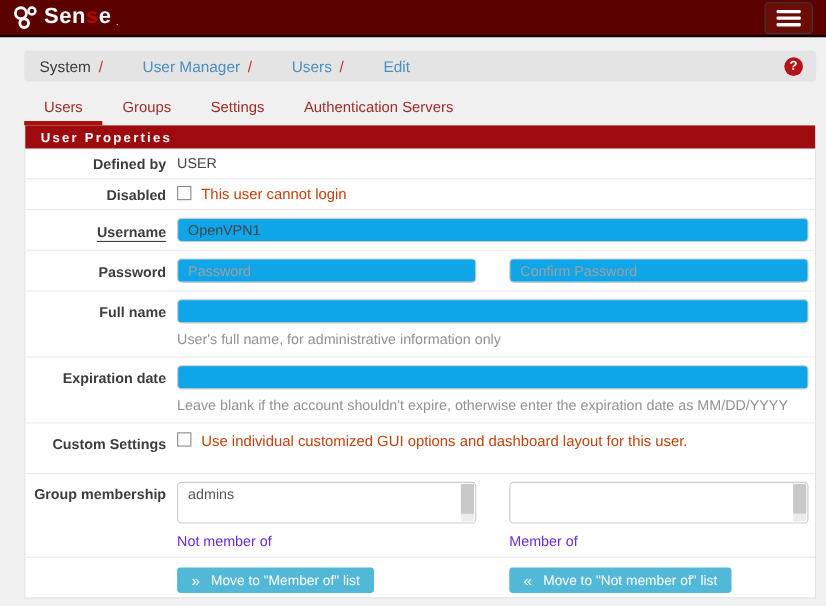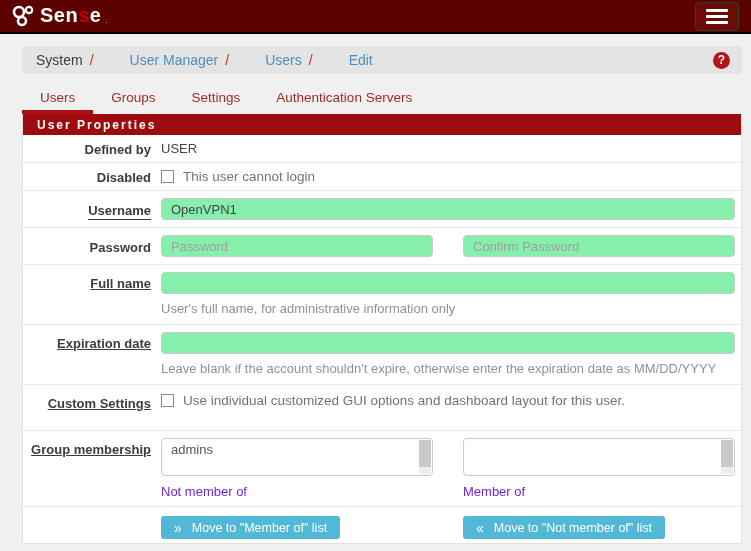--- a/index.html
+++ b/index.html
@@ -64,31 +64,31 @@
     display:grid; grid-template-columns:128px 1fr; column-gap:10px;
     border-bottom:1px solid #e9e9e9; padding:4px 6px 4px 0; align-items:center;
   }
   .row.top { align-items:start; }
   .row.no-border { border-bottom:none; }
   .label {
     text-align:right; font-weight:bold; color:#3c3c3c; font-size:13px;
     line-height:17px; padding-top:2px;
   }
   .label .req-underline { border-bottom:1px solid #3c3c3c; padding-bottom:1px; }
-  .row.top .label { padding-top:6px;text-decoration:underline; }
+  .row.top .label { padding-top:6px; }
   .static-value { font-size:13px; color:#444; }
-  .check-line { display:flex; align-items:center; font-size:13.5px; color:#737373; }
+  .check-line { display:flex; align-items:flex-start; font-size:13.5px; color:#c2410c; }
   .checkbox {
     width:13px; height:13px; border:1px solid #8b8b8b; background:#fdfdfd;
     margin-right:9px; flex:0 0 auto; cursor:pointer;
   }
   .text-input {
     width:100%; height:22px; border:1px solid #cbcbcb; border-radius:4px;
     padding:0 9px; font-size:13px; color:#444; outline:none;
-    font-family:"Liberation Sans","DejaVu Sans",sans-serif; background:#86efac;
+    font-family:"Liberation Sans","DejaVu Sans",sans-serif; background:#0ea5e9;
   }
   .text-input::placeholder { color:#a0a0a0; }
   .dual { display:grid; grid-template-columns:1fr 1fr; column-gap:30px; }
   .hint { color:#919191; font-size:13px; margin-top:6px; line-height:17px; }
   .content { padding-right:0; }
   .pad-v { padding-top:3px; padding-bottom:3px; }
 
   
   .select-box {
     position:relative; height:38px; border:1px solid #cbcbcb; border-radius:4px;

